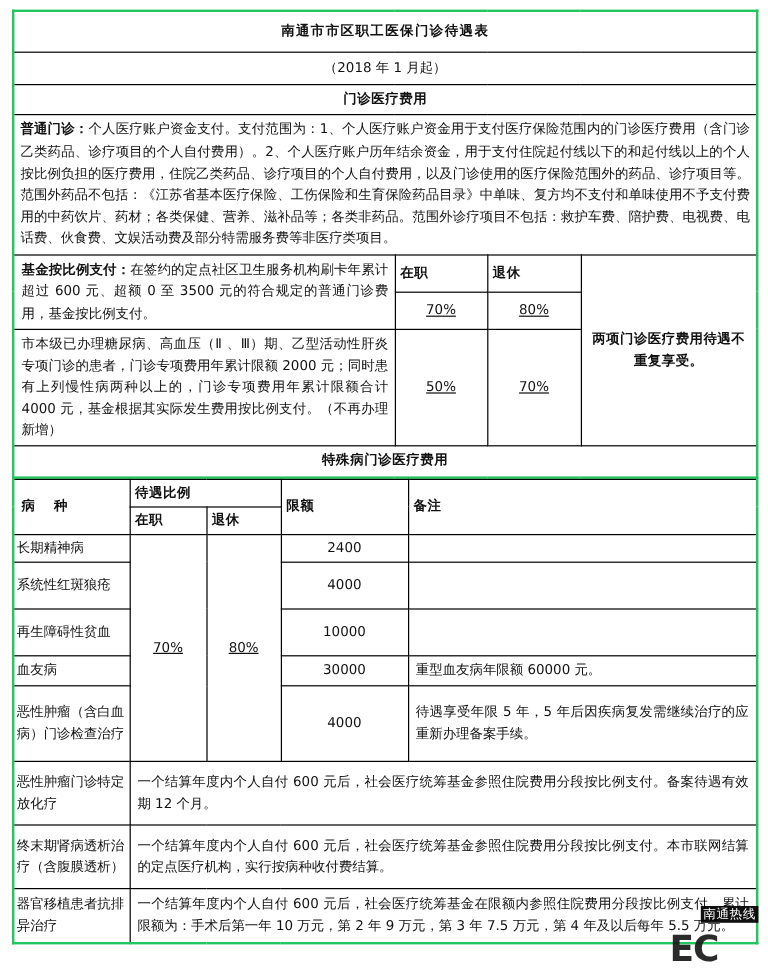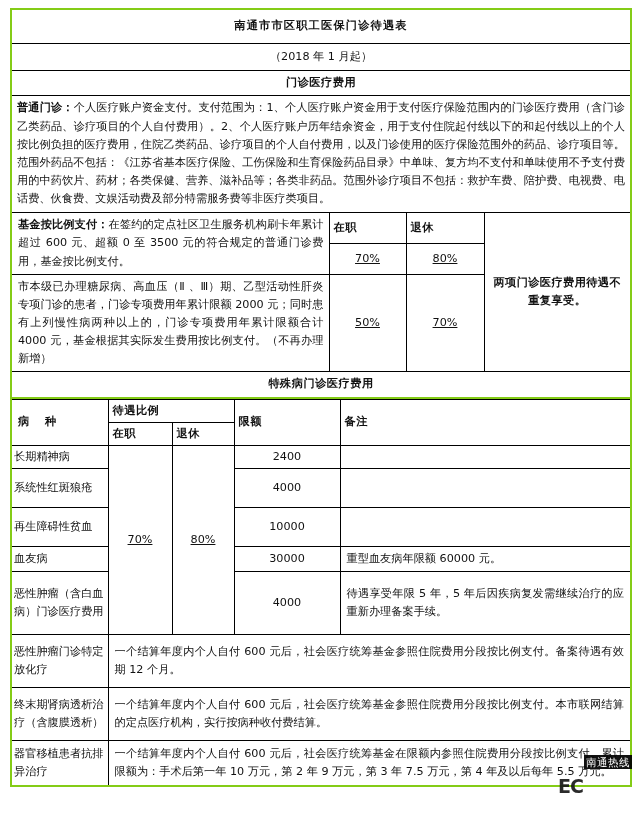--- a/index.html
+++ b/index.html
@@ -19,21 +19,21 @@
     position: relative;
     width: 640px;
     height: 813px;
     box-sizing: border-box;
     padding: 8px 10px 4px 10px;
   }
   table.doc {
     width: 620px;
     border-collapse: collapse;
     table-layout: fixed;
-    border: 2px solid #84cc16;
+    border: 2px solid #22c55e;
   }
   table.doc td {
     border: 1px solid #000;
     padding: 2px 4px;
     vertical-align: middle;
     font-size: 11.2px;
     line-height: 1.62;
     color: #111;
   }
   .title-cell {
@@ -132,21 +132,21 @@
     font-weight: bold;
     font-family: "DejaVu Sans", "Liberation Sans", sans-serif;
     color: #1b1b1b;
     letter-spacing: -3px;
     line-height: 1;
   }
   .wm-ec {
     position: absolute;
     left: 96px;
     top: 22px;
-    font-size: 19px;
+    font-size: 30px;
     font-weight: bold;
     color: #1b1b1b;
     letter-spacing: -1px;
     line-height: 1;
   }
   .wm-cn {
     position: absolute;
     right: 0px;
     top: 0px;
     background: #000000;
@@ -251,21 +251,21 @@
       <td class="remark-body"></td>
     </tr>
 
     <tr>
       <td class="nowrapname">血友病</td>
       <td class="numcell">30000</td>
       <td class="remark-body">重型血友病年限额 60000 元。</td>
     </tr>
 
     <tr>
-      <td class="nowrapname" style="height:58px">恶性肿瘤（含白血病）门诊医疗费用</td>
+      <td class="nowrapname" style="height:58px">恶性肿瘤（含白血病）门诊检查治疗</td>
       <td class="numcell">4000</td>
       <td class="remark-body">待遇享受年限 5 年，5 年后因疾病复发需继续治疗的应重新办理备案手续。</td>
     </tr>
 
     <tr>
       <td class="nowrapname" style="height:48px">恶性肿瘤门诊特定放化疗</td>
       <td colspan="4" class="remark-body">一个结算年度内个人自付 600 元后，社会医疗统筹基金参照住院费用分段按比例支付。备案待遇有效期 12 个月。</td>
     </tr>
 
     <tr>

